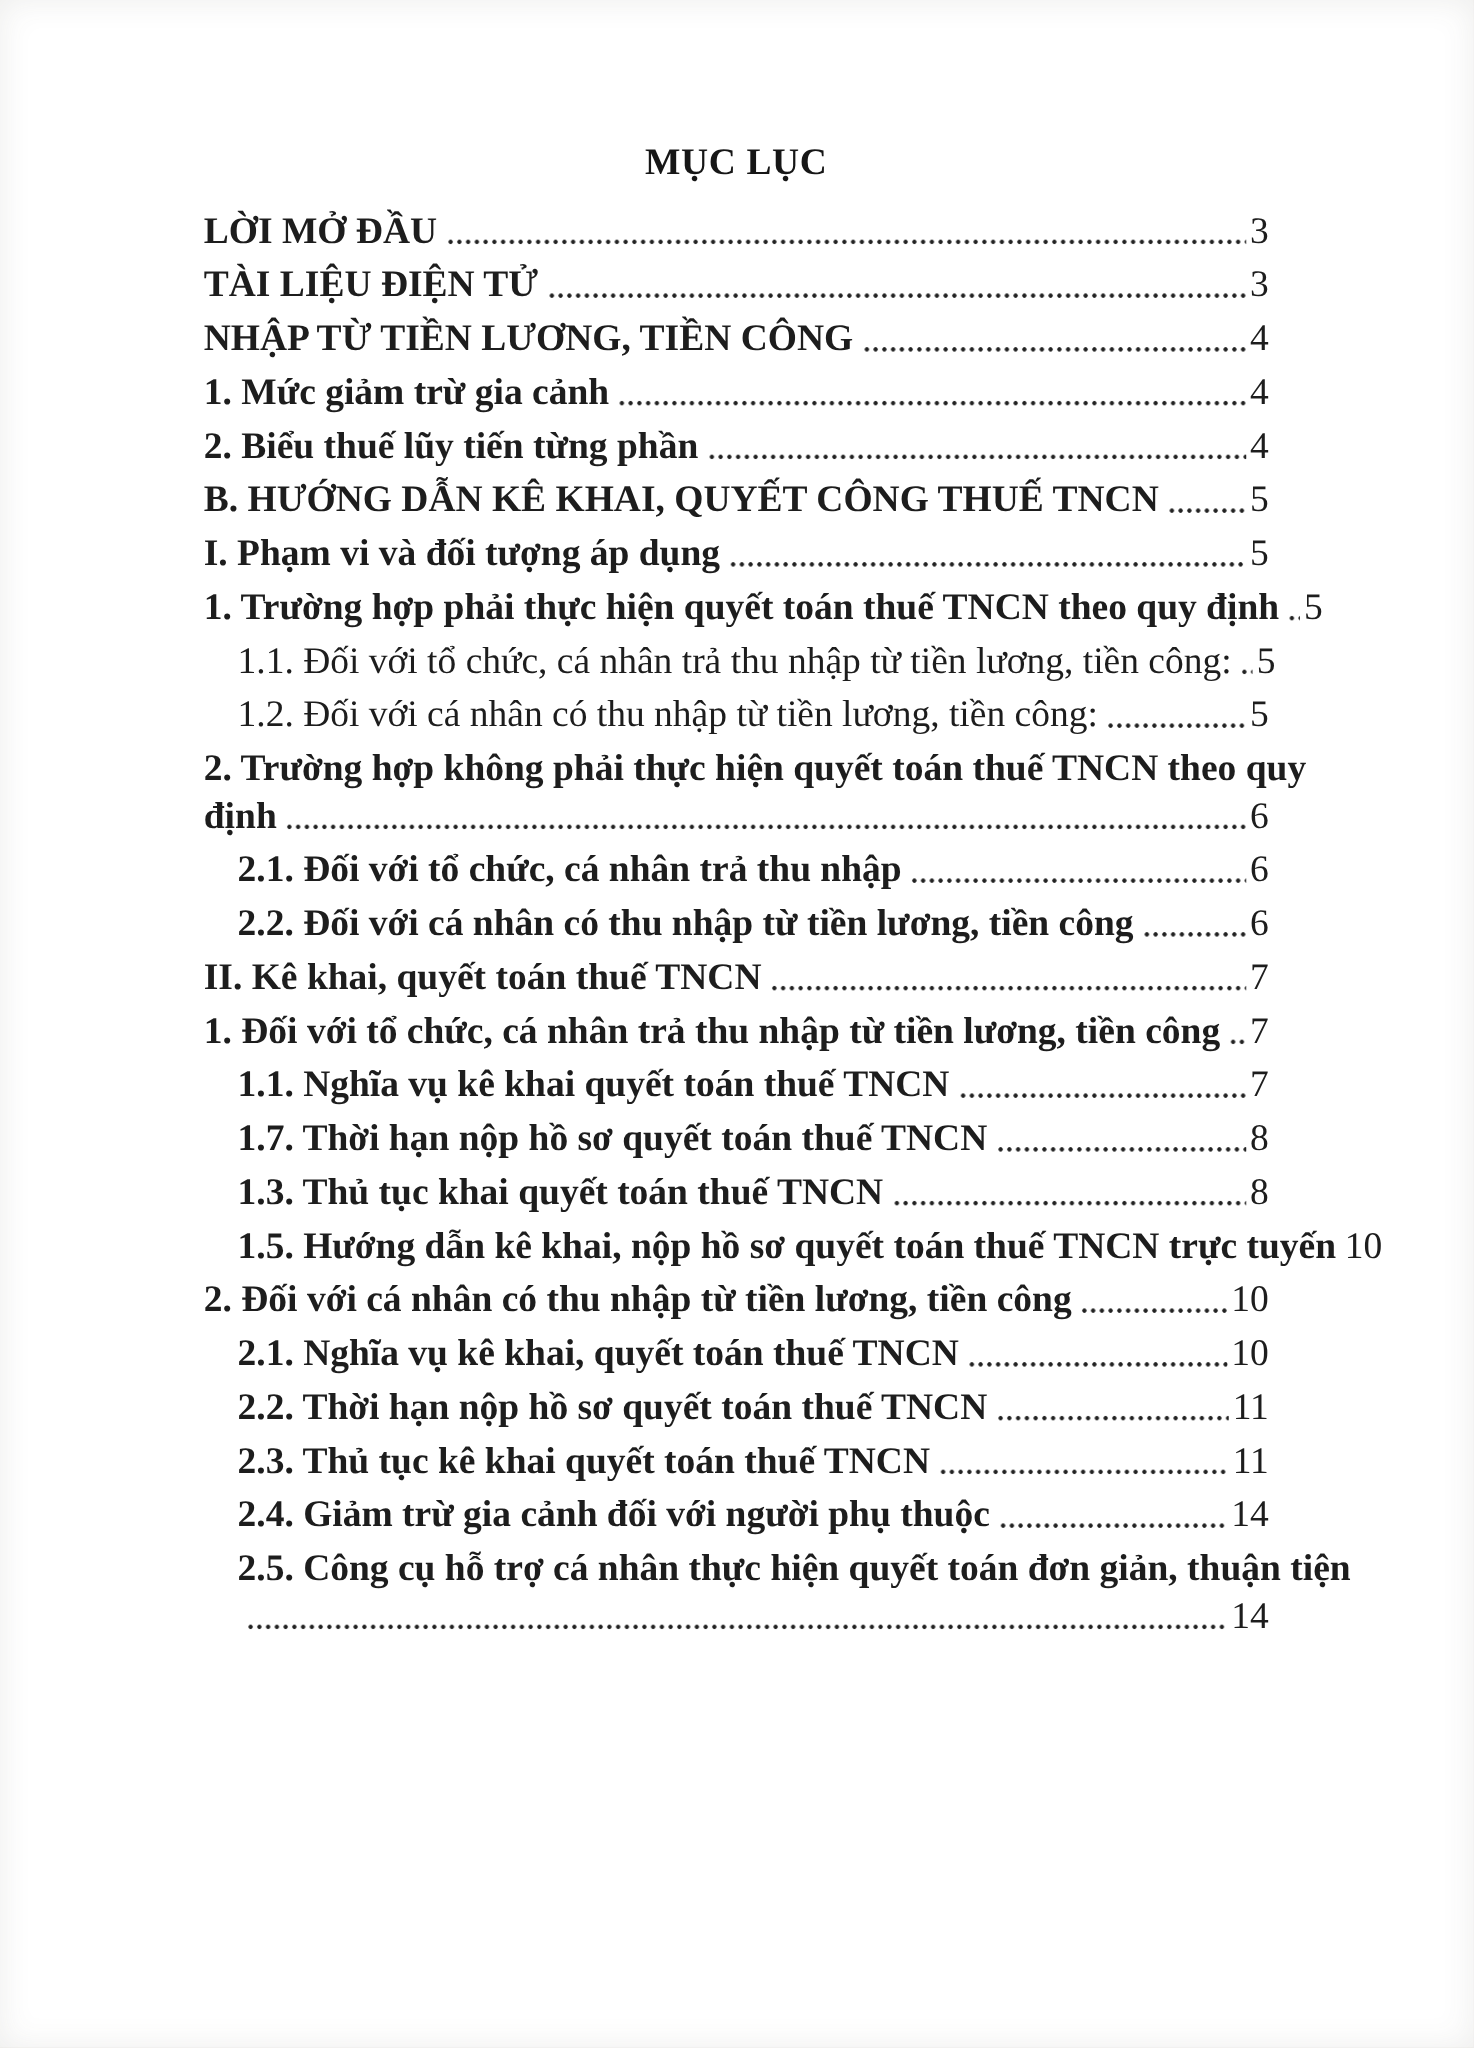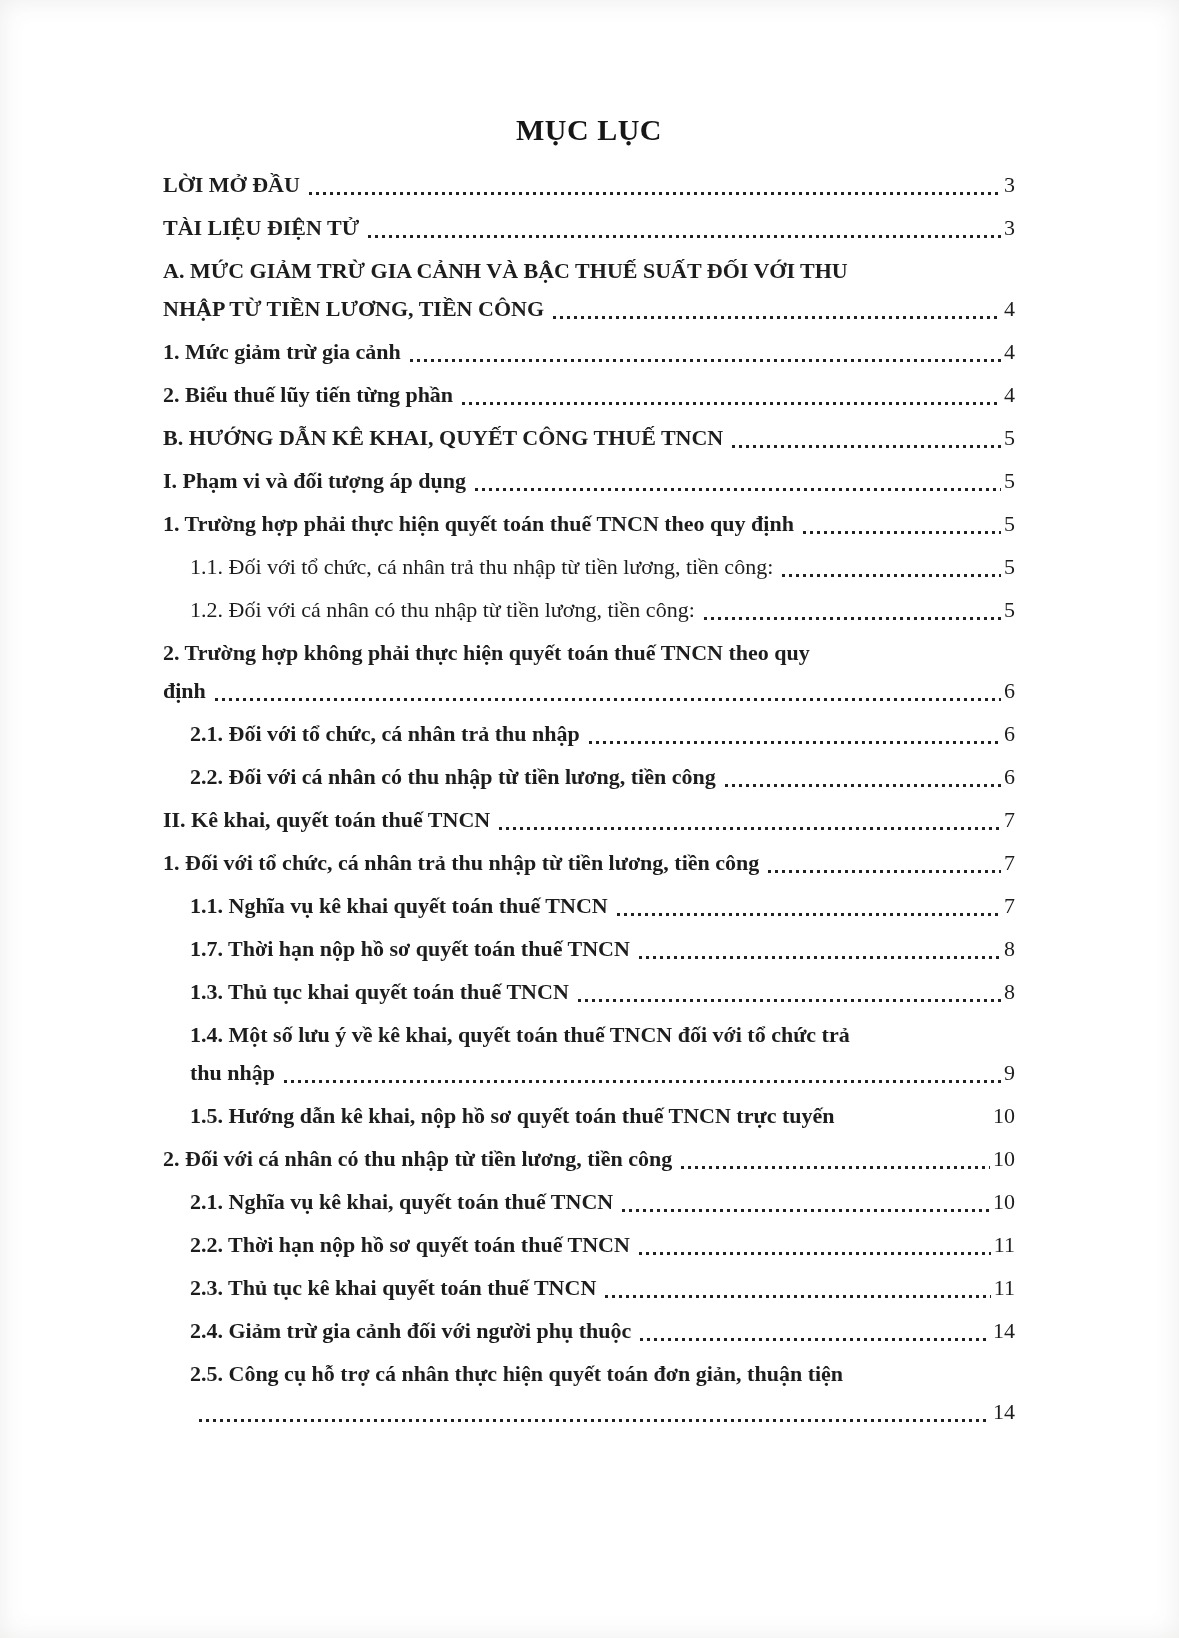--- a/index.html
+++ b/index.html
@@ -28,21 +28,21 @@
     font-weight: bold;
     line-height: 44px;
     text-align: center;
     color: #161616;
     margin: 0 0 14px 0;
     letter-spacing: 0.5px;
   }
   .toc-entry {
     margin: 0 0 5px 0;
     color: #1d1d1d;
-    font-size: 22px;
+    font-size: 30px;
   }
   .toc-entry.b { font-weight: bold; }
   .toc-entry.r { font-weight: normal; }
   .toc-entry.lvl0 { margin-left: 0; }
   .toc-entry.lvl1 { }
   .toc-entry.lvl2 { margin-left: 27px; }
   .toc-line {
     line-height: 38px;
     white-space: nowrap;
   }
@@ -84,21 +84,20 @@
           </div>
         </div>
         <div class="toc-entry lvl0 b">
           <div class="toc-line last">
             <span class="txt">TÀI LIỆU ĐIỆN TỬ</span>
             <span class="leader"></span>
             <span class="pg">3</span>
           </div>
         </div>
         <div class="toc-entry lvl0 b">
-          <div class="toc-line"><span class="txt">A. MỨC GIẢM TRỪ GIA CẢNH VÀ BẬC THUẾ SUẤT ĐỐI VỚI THU</span></div>
           <div class="toc-line last">
             <span class="txt">NHẬP TỪ TIỀN LƯƠNG, TIỀN CÔNG</span>
             <span class="leader"></span>
             <span class="pg">4</span>
           </div>
         </div>
         <div class="toc-entry lvl1 b">
           <div class="toc-line last">
             <span class="txt">1. Mức giảm trừ gia cảnh</span>
             <span class="leader"></span>
@@ -195,28 +194,20 @@
             <span class="txt">1.7. Thời hạn nộp hồ sơ quyết toán thuế TNCN</span>
             <span class="leader"></span>
             <span class="pg">8</span>
           </div>
         </div>
         <div class="toc-entry lvl2 b">
           <div class="toc-line last">
             <span class="txt">1.3. Thủ tục khai quyết toán thuế TNCN</span>
             <span class="leader"></span>
             <span class="pg">8</span>
-          </div>
-        </div>
-        <div class="toc-entry lvl2 b">
-          <div class="toc-line"><span class="txt">1.4. Một số lưu ý về kê khai, quyết toán thuế TNCN đối với tổ chức trả</span></div>
-          <div class="toc-line last">
-            <span class="txt">thu nhập</span>
-            <span class="leader"></span>
-            <span class="pg">9</span>
           </div>
         </div>
         <div class="toc-entry lvl2 b">
           <div class="toc-line last">
             <span class="txt">1.5. Hướng dẫn kê khai, nộp hồ sơ quyết toán thuế TNCN trực tuyến</span>
             <span class="leader nodots"></span>
             <span class="pg">10</span>
           </div>
         </div>
         <div class="toc-entry lvl1 b">

